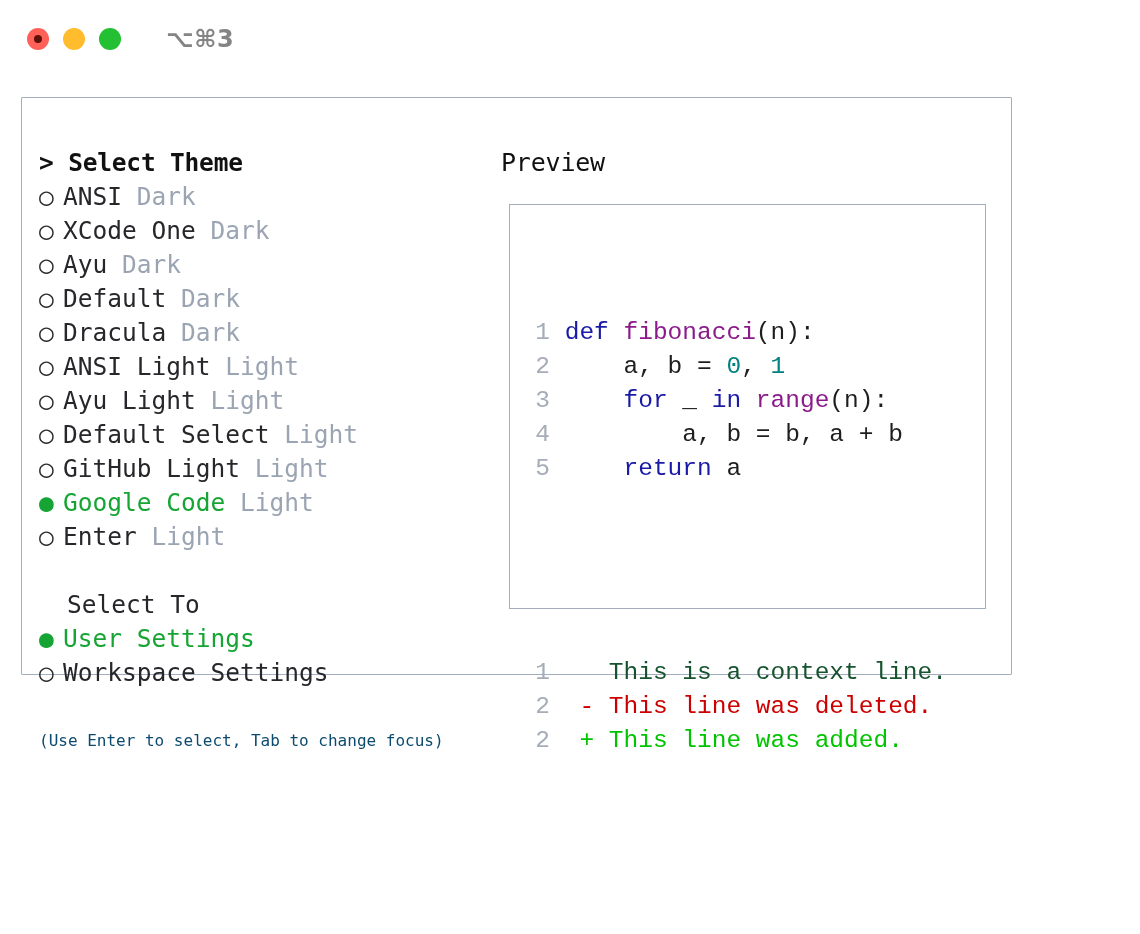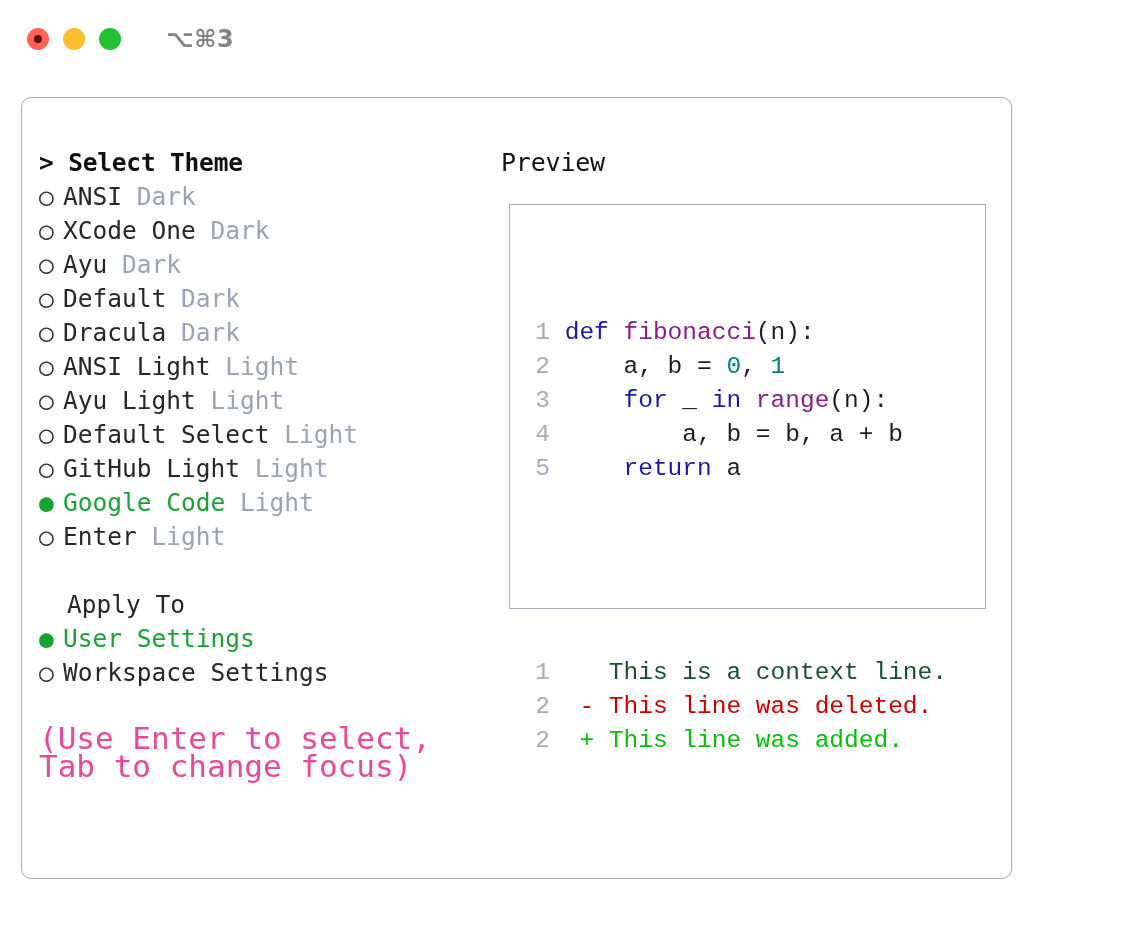--- a/index.html
+++ b/index.html
@@ -67,23 +67,23 @@
     letter-spacing: 0.5px;
     font-family: "DejaVu Sans", "Liberation Sans", sans-serif;
   }
 
   
   .panel {
     position: absolute;
     left: 21px;
     top: 97px;
     width: 991px;
-    height: 782px;
+    height: 578px;
     border: 1.6px solid #a3aebc;
-    border-radius: 10px;
+    border-radius: 1px;
     box-sizing: border-box;
     background: #ffffff;
   }
 
   .panel-inner {
     position: absolute;
     left: 0; top: 0;
     width: 100%; height: 100%;
   }
 
@@ -122,23 +122,23 @@
   .theme-kind { color: #9aa4b2; }
 
   .section-label {
     color: #26262b;
     padding-left: 28px;
   }
 
   .spacer-row { height: 34px; }
 
   .hint {
-    color: #ec4899;
-    font-size: 31px;
-    line-height: 28px;
+    color: #0c4a6e;
+    font-size: 16px;
+    line-height: 34px;
     width: 410px;
     white-space: pre-wrap;
     word-break: normal;
   }
 
   
   .right-col {
     position: absolute;
     left: 479px;
     top: 48px;
@@ -220,21 +220,21 @@
             <div class="row"><span class="bullet">○</span><span class="theme-name">ANSI Light</span><span> </span><span class="theme-kind">Light</span></div>
             <div class="row"><span class="bullet">○</span><span class="theme-name">Ayu Light</span><span> </span><span class="theme-kind">Light</span></div>
             <div class="row"><span class="bullet">○</span><span class="theme-name">Default Select</span><span> </span><span class="theme-kind">Light</span></div>
             <div class="row"><span class="bullet">○</span><span class="theme-name">GitHub Light</span><span> </span><span class="theme-kind">Light</span></div>
             <div class="row"><span class="bullet on">●</span><span class="theme-name sel">Google Code</span><span> </span><span class="theme-kind">Light</span></div>
             <div class="row"><span class="bullet">○</span><span class="theme-name">Enter</span><span> </span><span class="theme-kind">Light</span></div>
           </div>
 
         <div class="spacer-row"></div>
 
-        <div class="row section-label">Apply To</div>
+        <div class="row section-label">Select To</div>
 
         <div id="apply-list">
             <div class="row"><span class="bullet on">●</span><span class="theme-name sel">User Settings</span></div>
             <div class="row"><span class="bullet">○</span><span class="theme-name">Workspace Settings</span></div>
           </div>
 
         <div class="spacer-row"></div>
 
         <div class="hint">(Use Enter to select, Tab to change focus)</div>
       </div>

